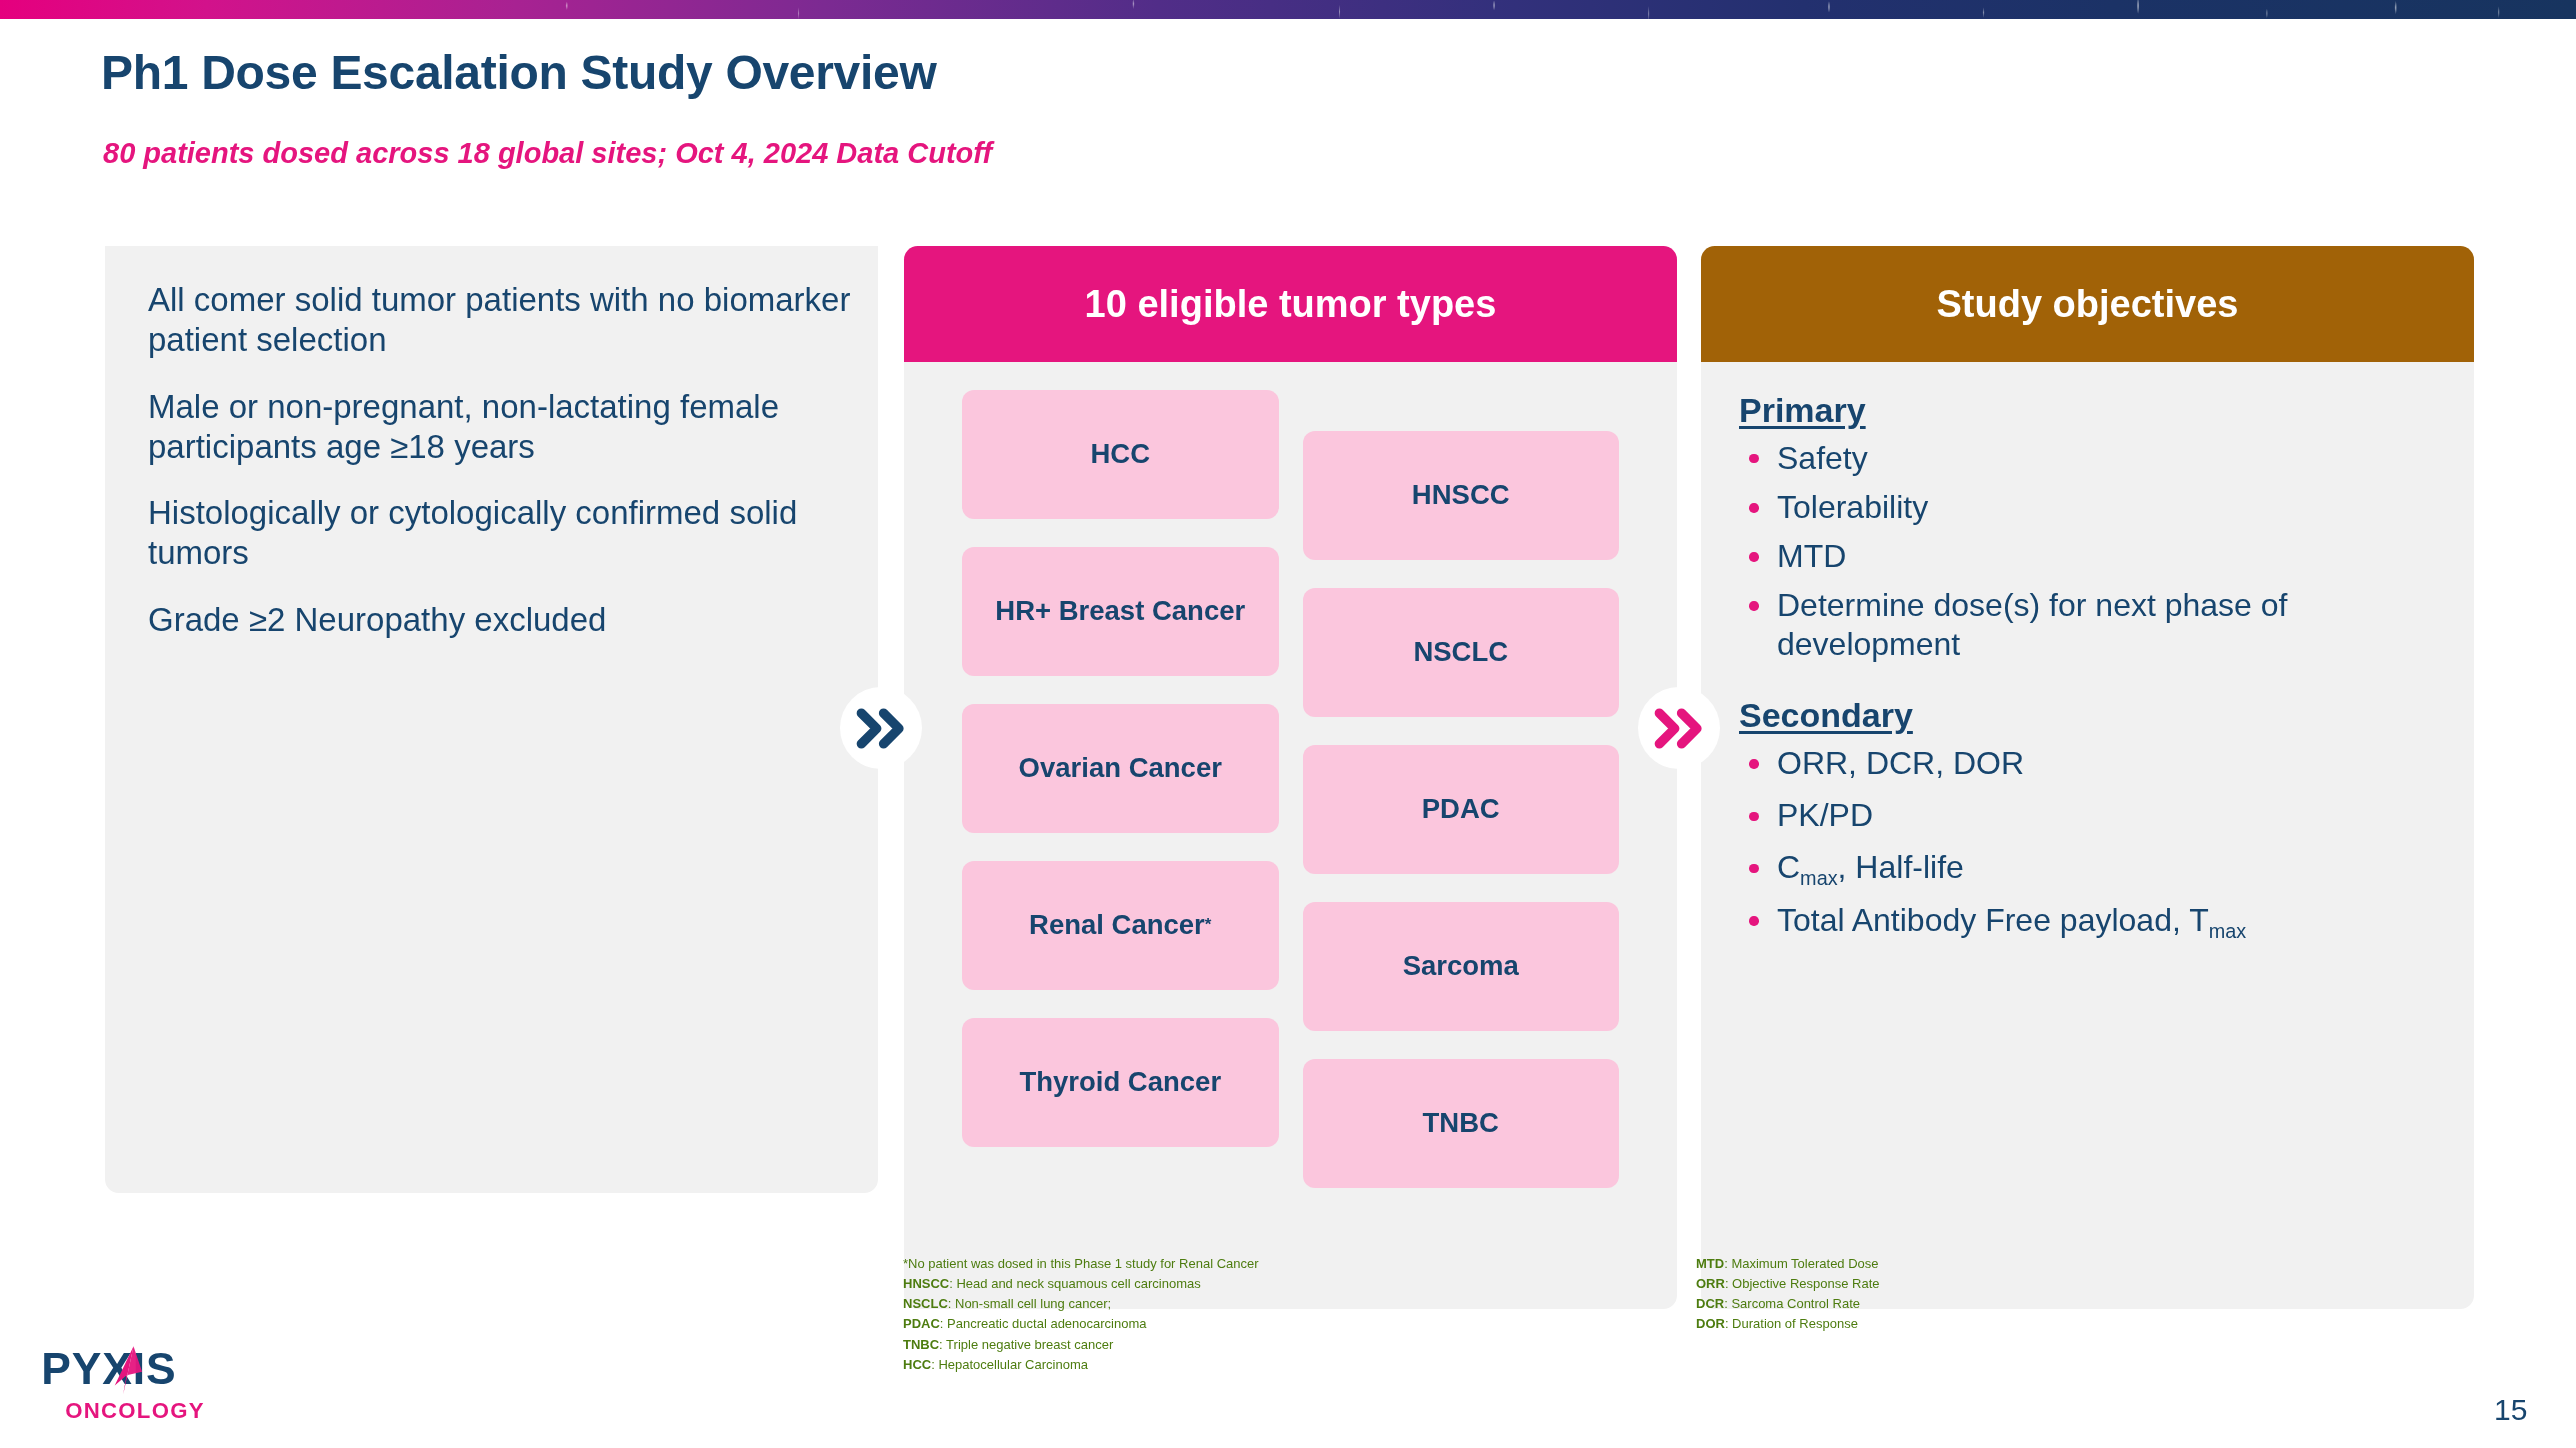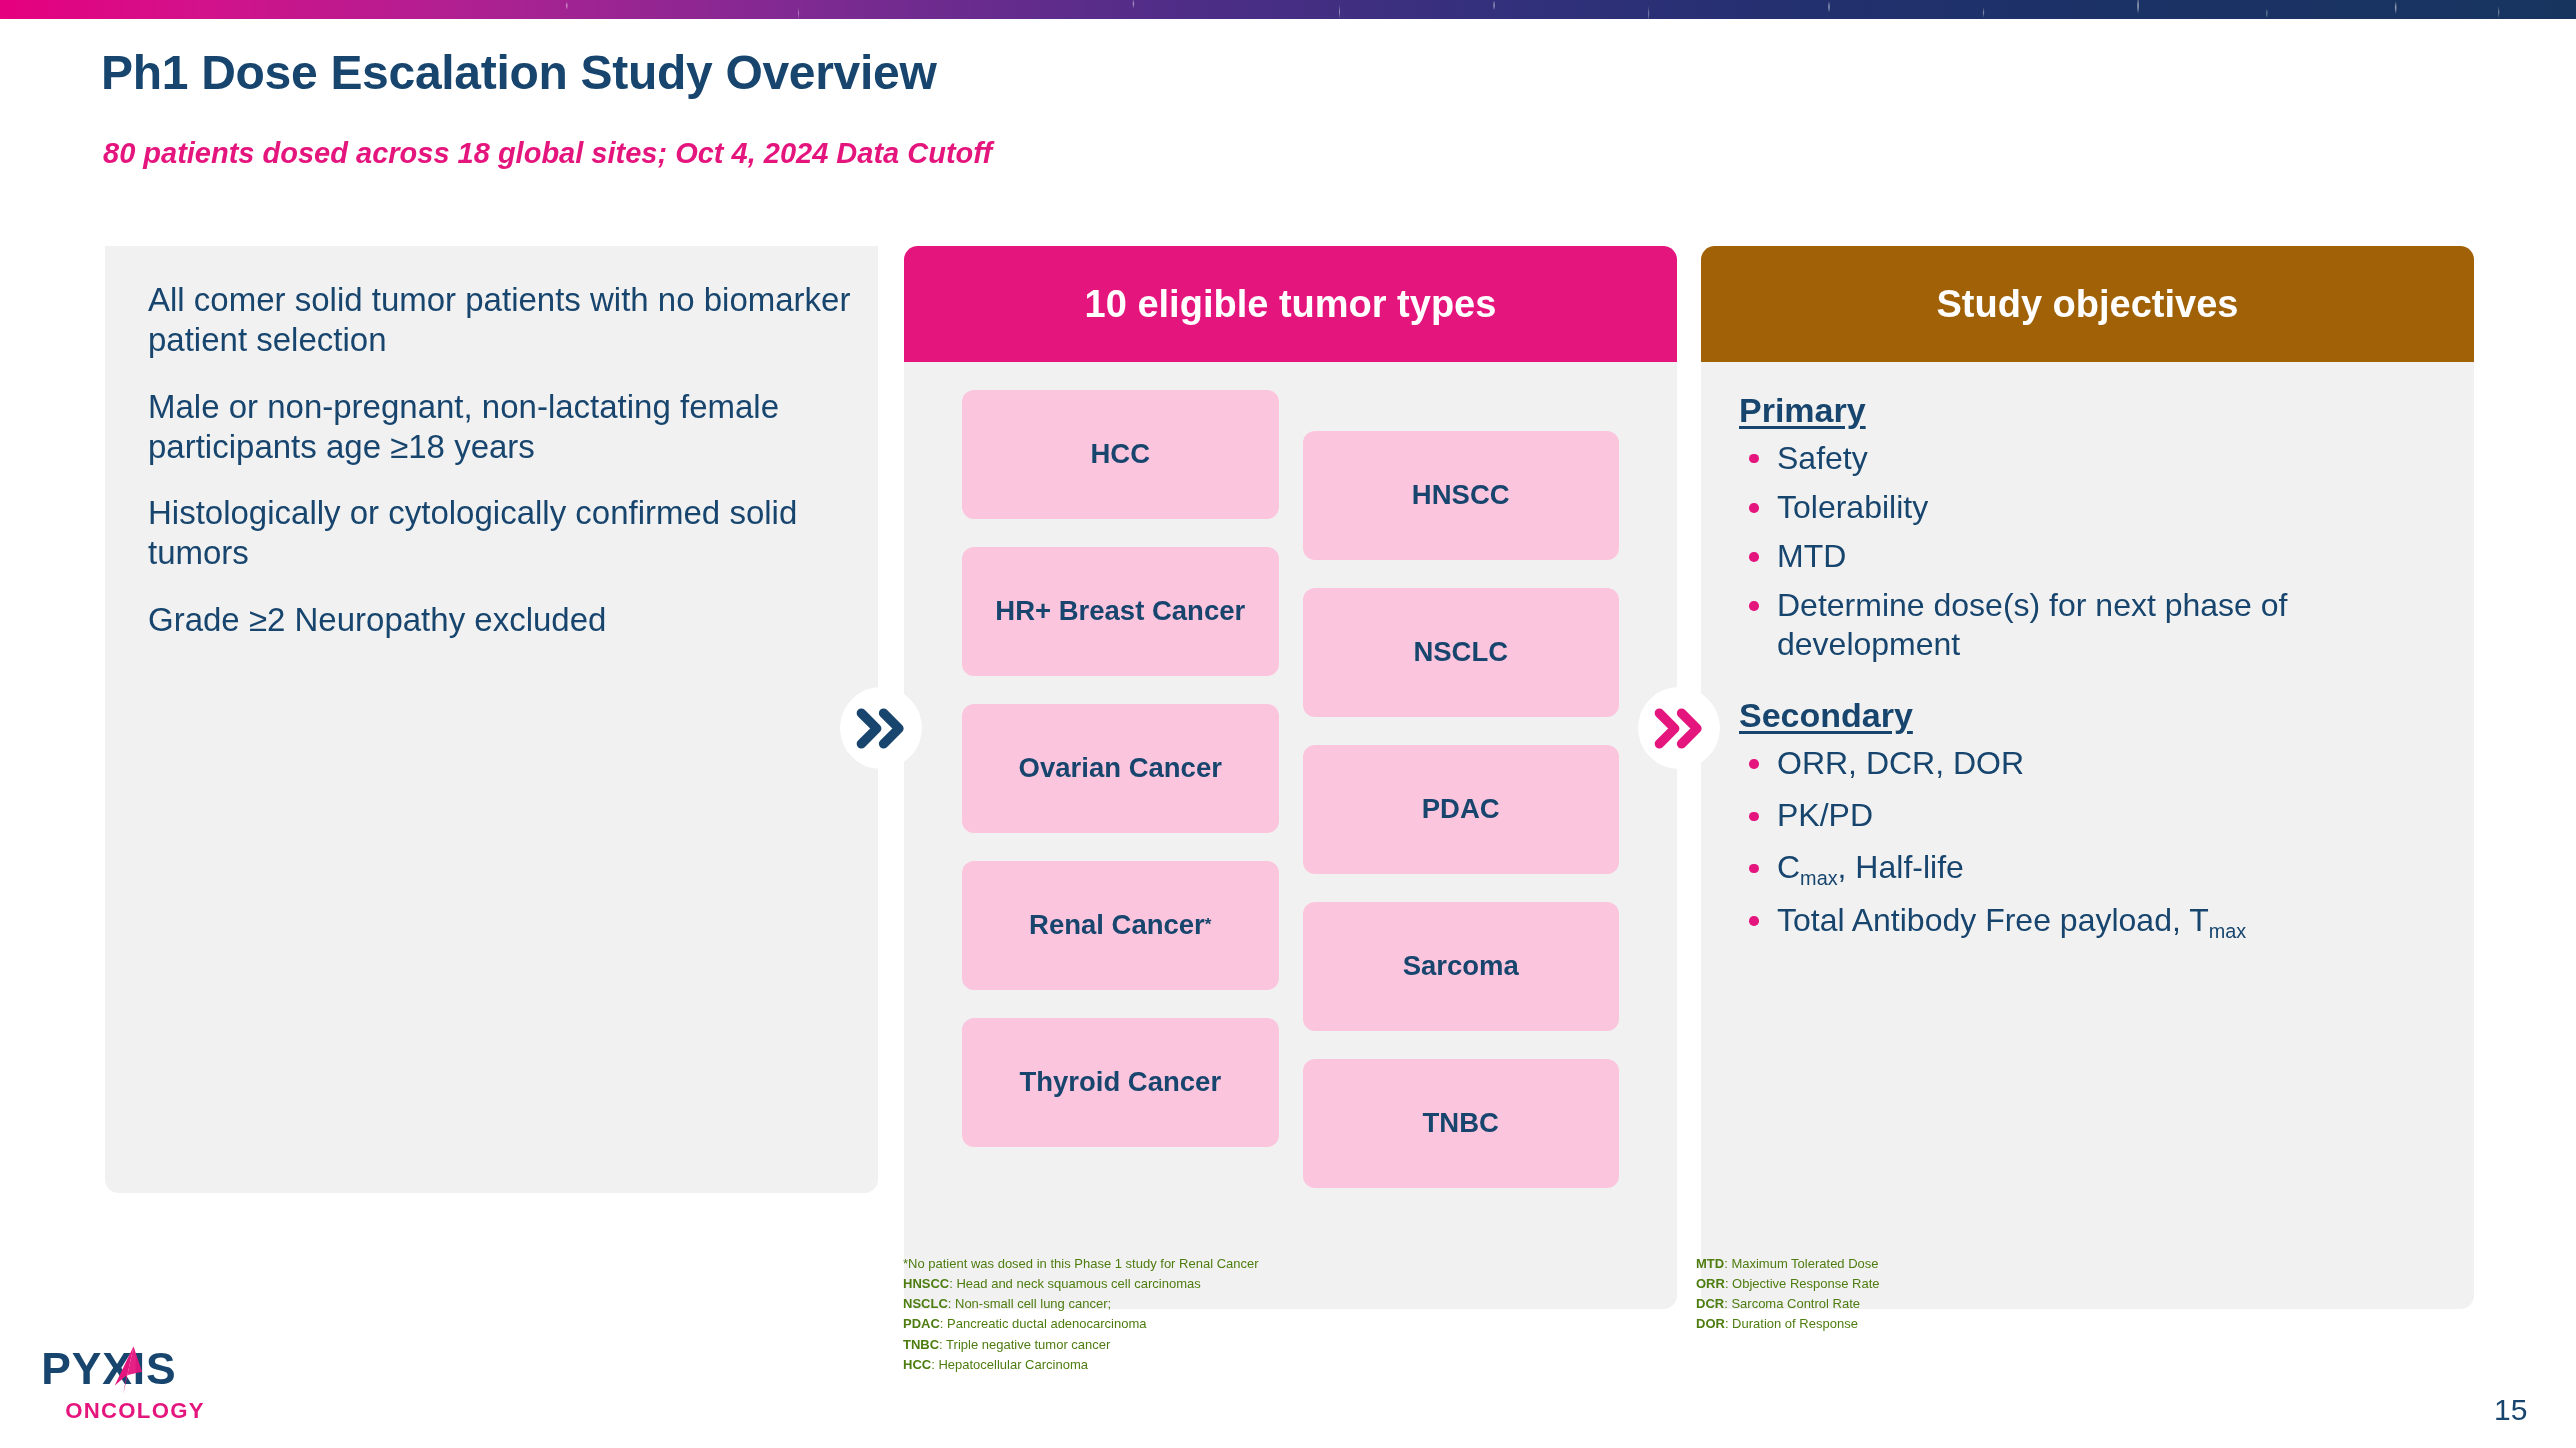--- a/index.html
+++ b/index.html
@@ -225,21 +225,21 @@
       <path d="M6 6 L24 24 L6 42" fill="none" stroke="#E5157E" stroke-width="11" stroke-linecap="round" stroke-linejoin="round"></path>
       <path d="M32 6 L50 24 L32 42" fill="none" stroke="#E5157E" stroke-width="11" stroke-linecap="round" stroke-linejoin="round"></path>
     </svg>
   </div>
 
   <div class="notes" id="notes-tumors">
     <div class="row"><b></b><span>*No patient was dosed in this Phase 1 study for Renal Cancer</span></div>
     <div class="row"><b>HNSCC</b><span>: Head and neck squamous cell carcinomas</span></div>
     <div class="row"><b>NSCLC</b><span>: Non-small cell lung cancer;</span></div>
     <div class="row"><b>PDAC</b><span>: Pancreatic ductal adenocarcinoma</span></div>
-    <div class="row"><b>TNBC</b><span>: Triple negative tumor cancer</span></div>
+    <div class="row"><b>TNBC</b><span>: Triple negative breast cancer</span></div>
     <div class="row"><b>HCC</b><span>: Hepatocellular Carcinoma</span></div>
   </div>
 
   <div class="notes" id="notes-objectives">
     <div class="row"><b>MTD</b><span>: Maximum Tolerated Dose</span></div>
     <div class="row"><b>ORR</b><span>: Objective Response Rate</span></div>
     <div class="row"><b>DCR</b><span>: Sarcoma Control Rate</span></div>
     <div class="row"><b>DOR</b><span>: Duration of Response</span></div>
   </div>
 

